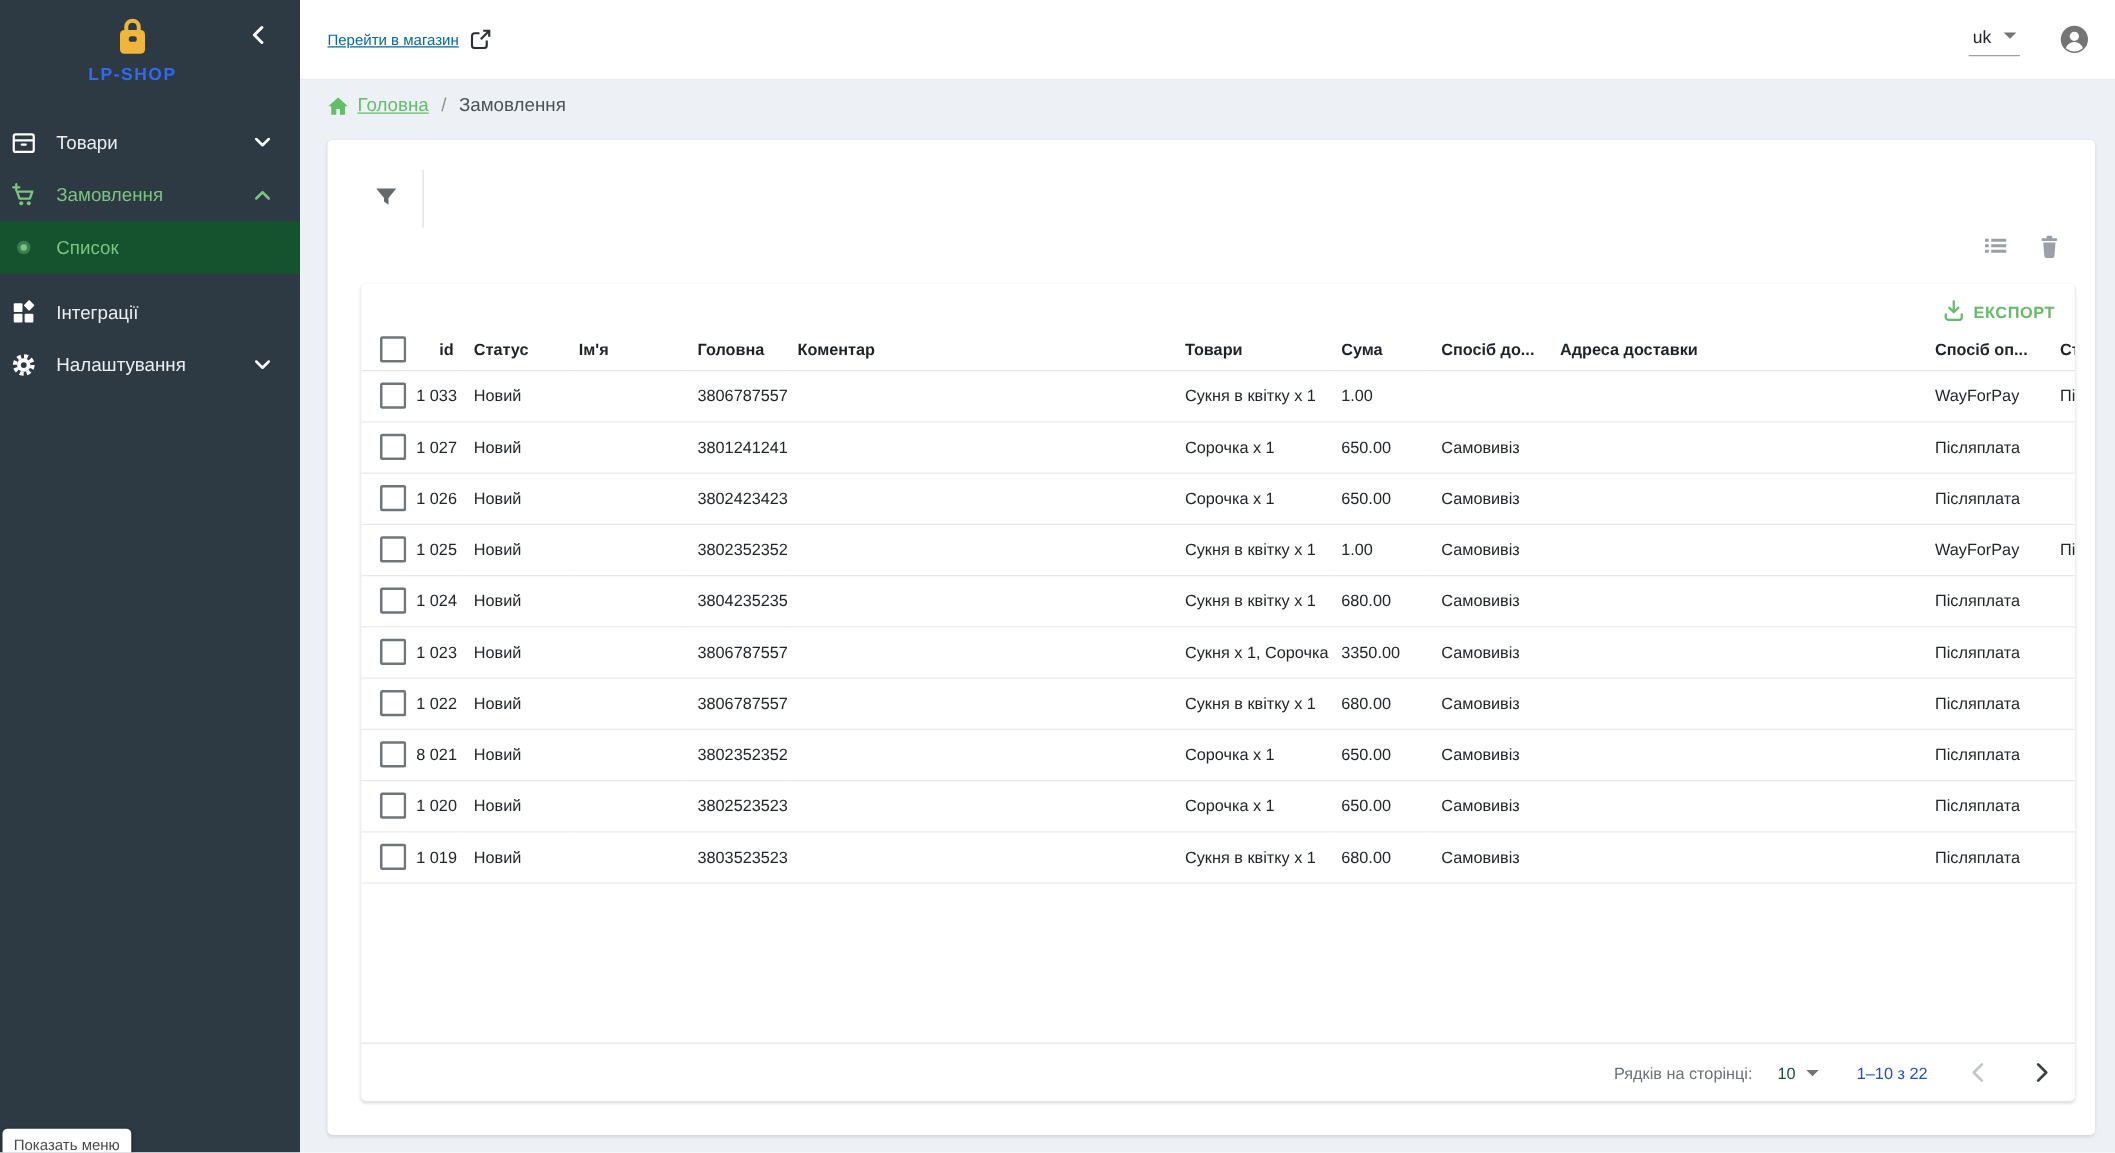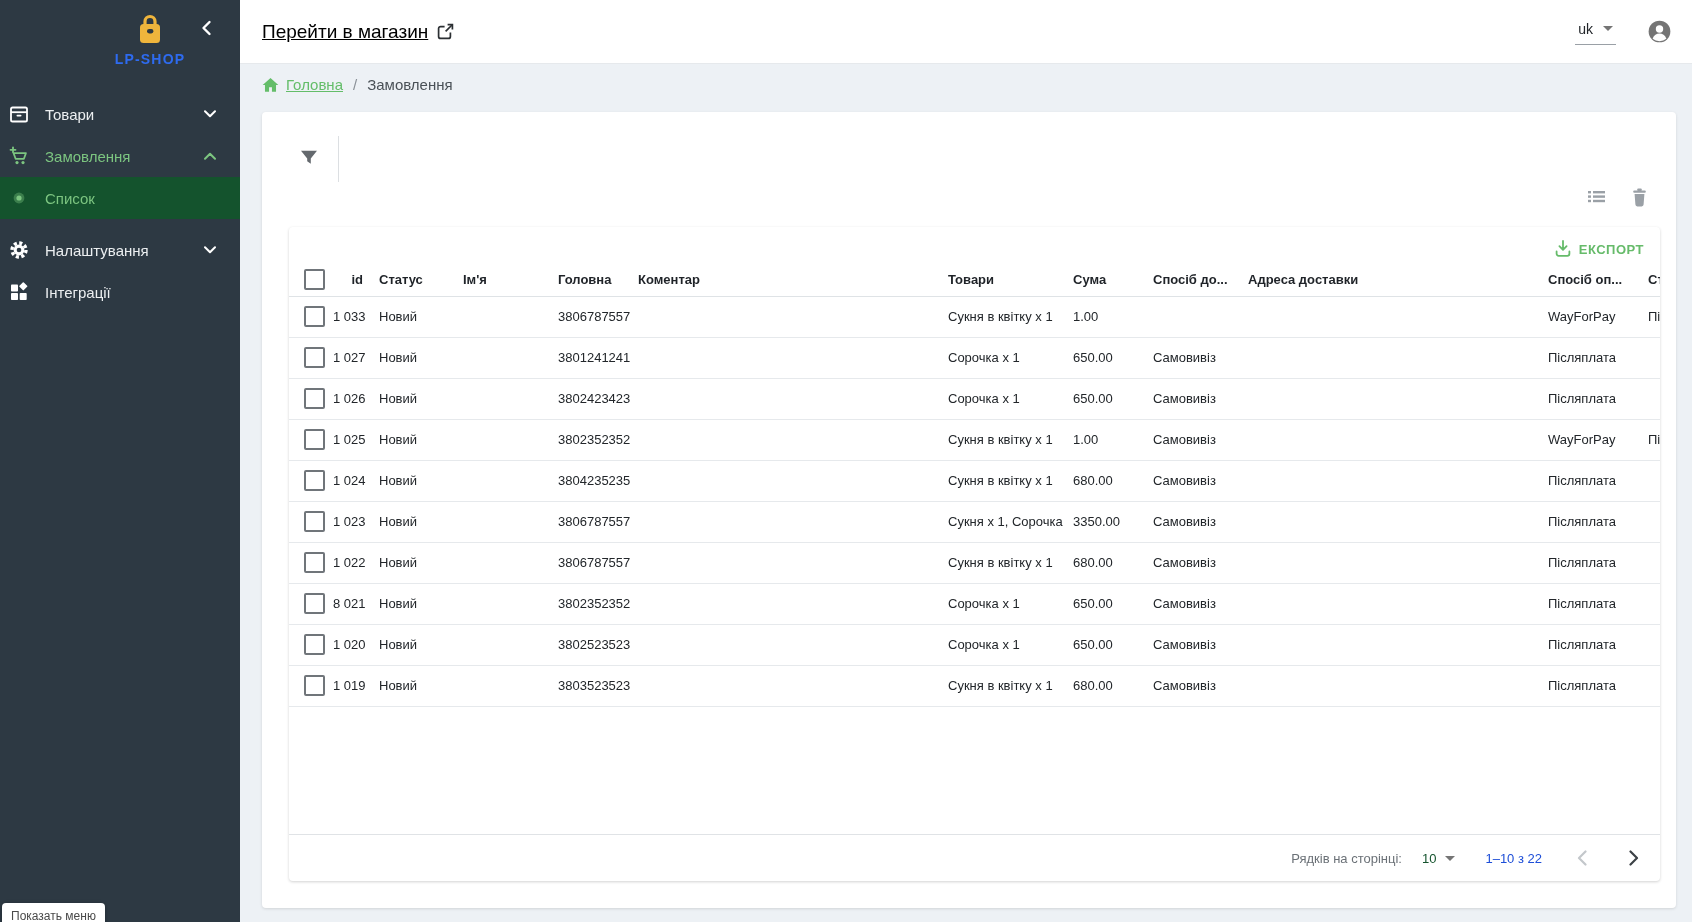--- a/index.html
+++ b/index.html
@@ -5,38 +5,38 @@
   html,body{margin:0;padding:0;}
   body{
     width:1692px;height:922px;position:relative;overflow:hidden;
     font-family:"Liberation Sans","DejaVu Sans",sans-serif;
     background:#edf1f5;color:#22262a;
   }
   svg{display:block;}
   
   .sidebar{position:absolute;left:0;top:0;width:240px;height:100%;background:#2d3943;z-index:2;}
   .collapse-btn{position:absolute;top:17px;right:22px;width:22px;height:22px;cursor:pointer;color:#fff;}
-  .logo{padding-top:13px;text-align:center;width:212px;margin-left:44px;}
+  .logo{padding-top:13px;text-align:center;width:212px;}
   .logo .bag{margin:0 auto;}
   .logo-text{margin-top:6px;font-size:14px;font-weight:700;letter-spacing:1.2px;color:#2e6bf0;}
   .nav{margin-top:26px;}
   .nav-item{display:flex;align-items:center;height:42px;padding:0 12px 0 8px;color:#eceff1;font-size:15px;cursor:pointer;}
   .nav-item .ic{width:22px;display:flex;justify-content:center;}
   .nav-item .lbl{margin-left:15px;flex:1;}
   .nav-item .chev{color:#fff;margin-right:12px;}
   .nav-item.green,.nav-item.green .chev{color:#7cc580;}
   .nav-item.active{background:#14532d;}
   .nav-gap{height:10px;}
   
   .menu-tooltip{position:absolute;left:2px;top:903px;background:#fff;border-radius:4px;
     box-shadow:0 1px 4px rgba(0,0,0,.3);padding:6px 9px;font-size:12px;color:#4a4a4a;white-space:nowrap;z-index:5;}
   
   .topbar{position:absolute;left:240px;top:0;right:0;height:64px;background:#fff;
     display:flex;align-items:center;padding:0 21px 0 22px;box-sizing:border-box;border-bottom:1px solid #e6e9ec;z-index:1;}
-  .shop-link{display:inline-flex;align-items:center;gap:9px;color:#000000;font-size:19px;text-decoration:underline;cursor:pointer;}
+  .shop-link{display:inline-flex;align-items:center;gap:9px;color:#0369a1;font-size:12px;text-decoration:underline;cursor:pointer;}
   .topbar-right{margin-left:auto;display:flex;align-items:center;gap:32px;}
   .lang{display:inline-flex;align-items:center;gap:10px;padding:2px 3px 7px 3px;border-bottom:1px solid #9aa0a6;font-size:14px;cursor:pointer;}
   .caret{width:0;height:0;border-left:5px solid transparent;border-right:5px solid transparent;border-top:5px solid #757575;}
   .avatar{width:23px;height:23px;cursor:pointer;}
   
   .content{position:absolute;left:240px;top:64px;right:0;bottom:0;background:#edf1f5;}
   .breadcrumb{position:absolute;left:22px;top:12px;display:flex;align-items:center;font-size:15px;}
   .bc-home{display:inline-flex;align-items:center;gap:7px;color:#64bd69;text-decoration:underline;cursor:pointer;}
   .bc-sep{color:#8a9097;margin:0 10px;}
   .bc-current{color:#4a5157;}
@@ -126,43 +126,43 @@
         <svg width="14" height="14" viewBox="0 0 14 14">
             <circle cx="7" cy="7" r="5.4" fill="#7cc580" opacity=".38"></circle>
             <circle cx="7" cy="7" r="2.6" fill="#7cc580"></circle>
           </svg>
       </span>
       <span class="lbl">Список</span>
     </div>
     <div class="nav-gap"></div>
     <div class="nav-item">
       <span class="ic">
-        <svg width="20" height="20" viewBox="0 0 20 20">
-          <circle cx="10" cy="10" r="7" fill="none" stroke="#fff" stroke-width="3.4" stroke-dasharray="3.1 2.4"></circle>
-          <circle cx="10" cy="10" r="5.4" fill="#fff"></circle>
-          <circle cx="10" cy="10" r="2.3" fill="#2d3943"></circle>
-        </svg>
-      </span>
-      <span class="lbl">Налаштування</span>
-      <span class="chev">
-        <svg width="12" height="8" viewBox="0 0 12 8">
-            <path d="M1 1.2l5 5 5-5" fill="none" stroke="currentColor" stroke-width="2" stroke-linecap="round" stroke-linejoin="round"></path>
-          </svg>
-      </span>
-    </div>
-    <div class="nav-item">
-      <span class="ic">
         <svg width="20" height="20" viewBox="0 0 20 20" fill="#fff">
           <rect x="2" y="2.5" width="7" height="7" rx="0.8"></rect>
           <rect x="2" y="11" width="7" height="7" rx="0.8"></rect>
           <rect x="10.7" y="11" width="7" height="7" rx="0.8"></rect>
           <rect x="11.2" y="1.2" width="6.2" height="6.2" rx="0.8" transform="rotate(45 14.3 4.3)"></rect>
         </svg>
       </span>
       <span class="lbl">Інтеграції</span>
+    </div>
+    <div class="nav-item">
+      <span class="ic">
+        <svg width="20" height="20" viewBox="0 0 20 20">
+          <circle cx="10" cy="10" r="7" fill="none" stroke="#fff" stroke-width="3.4" stroke-dasharray="3.1 2.4"></circle>
+          <circle cx="10" cy="10" r="5.4" fill="#fff"></circle>
+          <circle cx="10" cy="10" r="2.3" fill="#2d3943"></circle>
+        </svg>
+      </span>
+      <span class="lbl">Налаштування</span>
+      <span class="chev">
+        <svg width="12" height="8" viewBox="0 0 12 8">
+            <path d="M1 1.2l5 5 5-5" fill="none" stroke="currentColor" stroke-width="2" stroke-linecap="round" stroke-linejoin="round"></path>
+          </svg>
+      </span>
     </div>
   </nav>
 </aside>
 
 <div class="menu-tooltip">Показать меню</div>
 
 <header class="topbar">
   <a class="shop-link">
     <span>Перейти в магазин</span>
     <svg width="17" height="17" viewBox="0 0 17 17">

